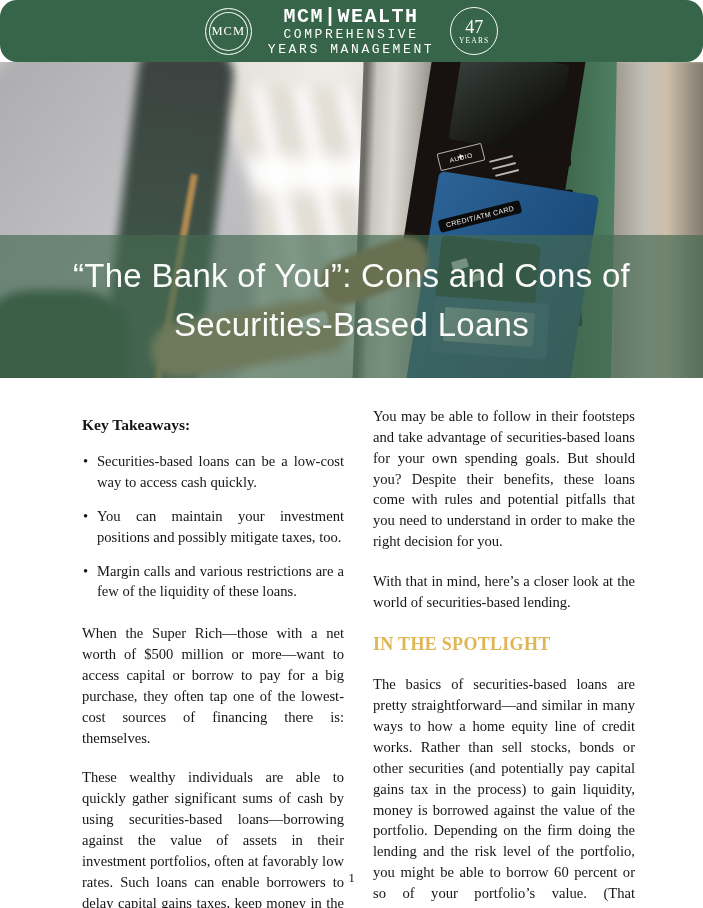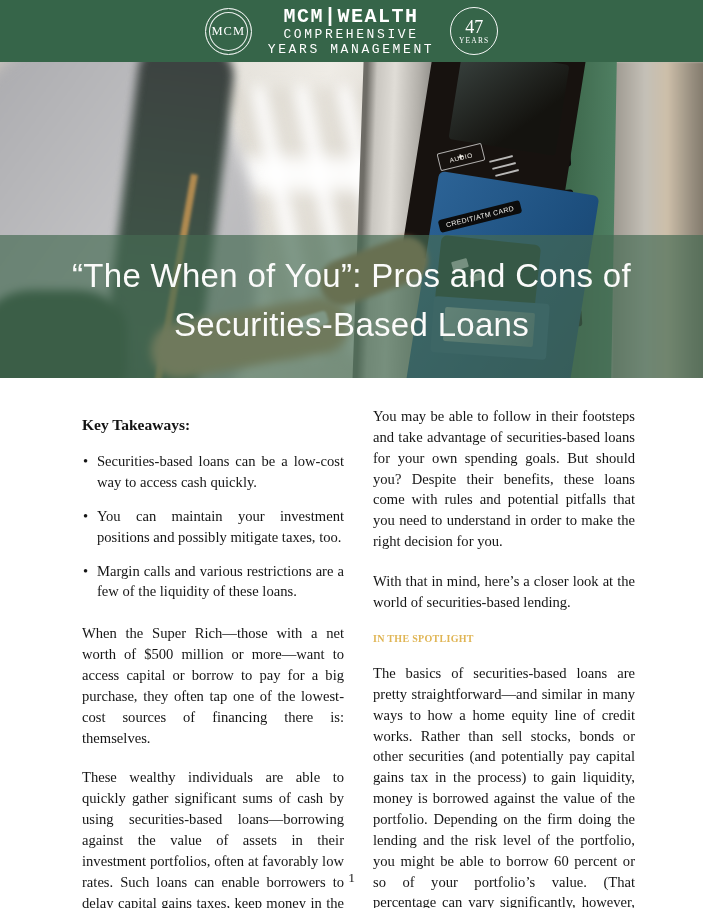--- a/index.html
+++ b/index.html
@@ -7,21 +7,21 @@
   .page {
     position:relative; width:703px; height:908px; margin:0 auto;
     background:#ffffff; overflow:hidden;
     font-family:"Liberation Serif", serif; color:#151515;
   }
 
   
   .brand-bar {
     position:absolute; top:0; left:0; width:703px; height:62px;
     background:#366549; display:flex; align-items:center; justify-content:center;
-    gap:16px; color:#fff;
+    gap:16px; color:#fff;border-radius:17px;
   }
   .logo-circle {
     width:47px; height:47px; border-radius:50%;
     border:1.3px solid rgba(255,255,255,.95);
     box-shadow: inset 0 0 0 3px #366549, inset 0 0 0 4px rgba(255,255,255,.9);
     display:flex; align-items:center; justify-content:center;
     font-size:12.5px; letter-spacing:1px;
   }
   .brand-text { text-align:center; line-height:1.15;font-family:Liberation Mono, monospace; }
   .brand-name { font-size:20px; letter-spacing:1.5px; font-weight:bold; }
@@ -123,21 +123,21 @@
     padding:28px 68px 0 82px;
     display:flex; gap:29px;
   }
   .col { width:262px; font-size:14.6px; line-height:1.43; text-align:justify; }
   .col p { margin-bottom:19px; }
   .takeaways-heading { font-size:15.5px; font-weight:bold; margin-bottom:15px; text-align:left;margin-top:8px; }
   ul.takeaways { list-style:none; margin-bottom:21px; }
   ul.takeaways li { position:relative; padding-left:15px; margin-bottom:13px; }
   ul.takeaways li::before { content:"\2022"; position:absolute; left:1px; top:0; }
   .spotlight-heading {
-    font-size:10px; font-weight:bold; color:#e0b554;
+    font-size:18px; font-weight:bold; color:#e0b554;
     letter-spacing:.3px; margin:4px 0 17px; text-align:left;
   }
 
   .page-number {
     position:absolute; bottom:22px; left:0; width:703px;
     text-align:center; font-size:13.5px; color:#1a1a1a;
   }
 </style>
 </head>
 <body>
@@ -208,21 +208,21 @@
     <div class="ph-coat"></div>
     <div class="ph-scarf"></div>
     <div class="ph-strap"></div>
     <div class="ph-bag"></div>
     <div class="ph-forearm"></div>
     <div class="ph-hand"></div>
     <div class="ph-cuff"></div>
 
     <div class="hero-overlay">
       <h1 class="hero-title">
-        <span>“The When of You”: Pros and Cons of</span>
+        <span>“The Bank of You”: Cons and Cons of</span>
         <span>Securities-Based Loans</span>
       </h1>
     </div>
   </div>
 
   <main class="columns">
     <div class="col">
       <h3 class="takeaways-heading">Key Takeaways:</h3>
       <ul class="takeaways">
         <li>Securities-based loans can be a low-cost way to access cash quickly.</li>

